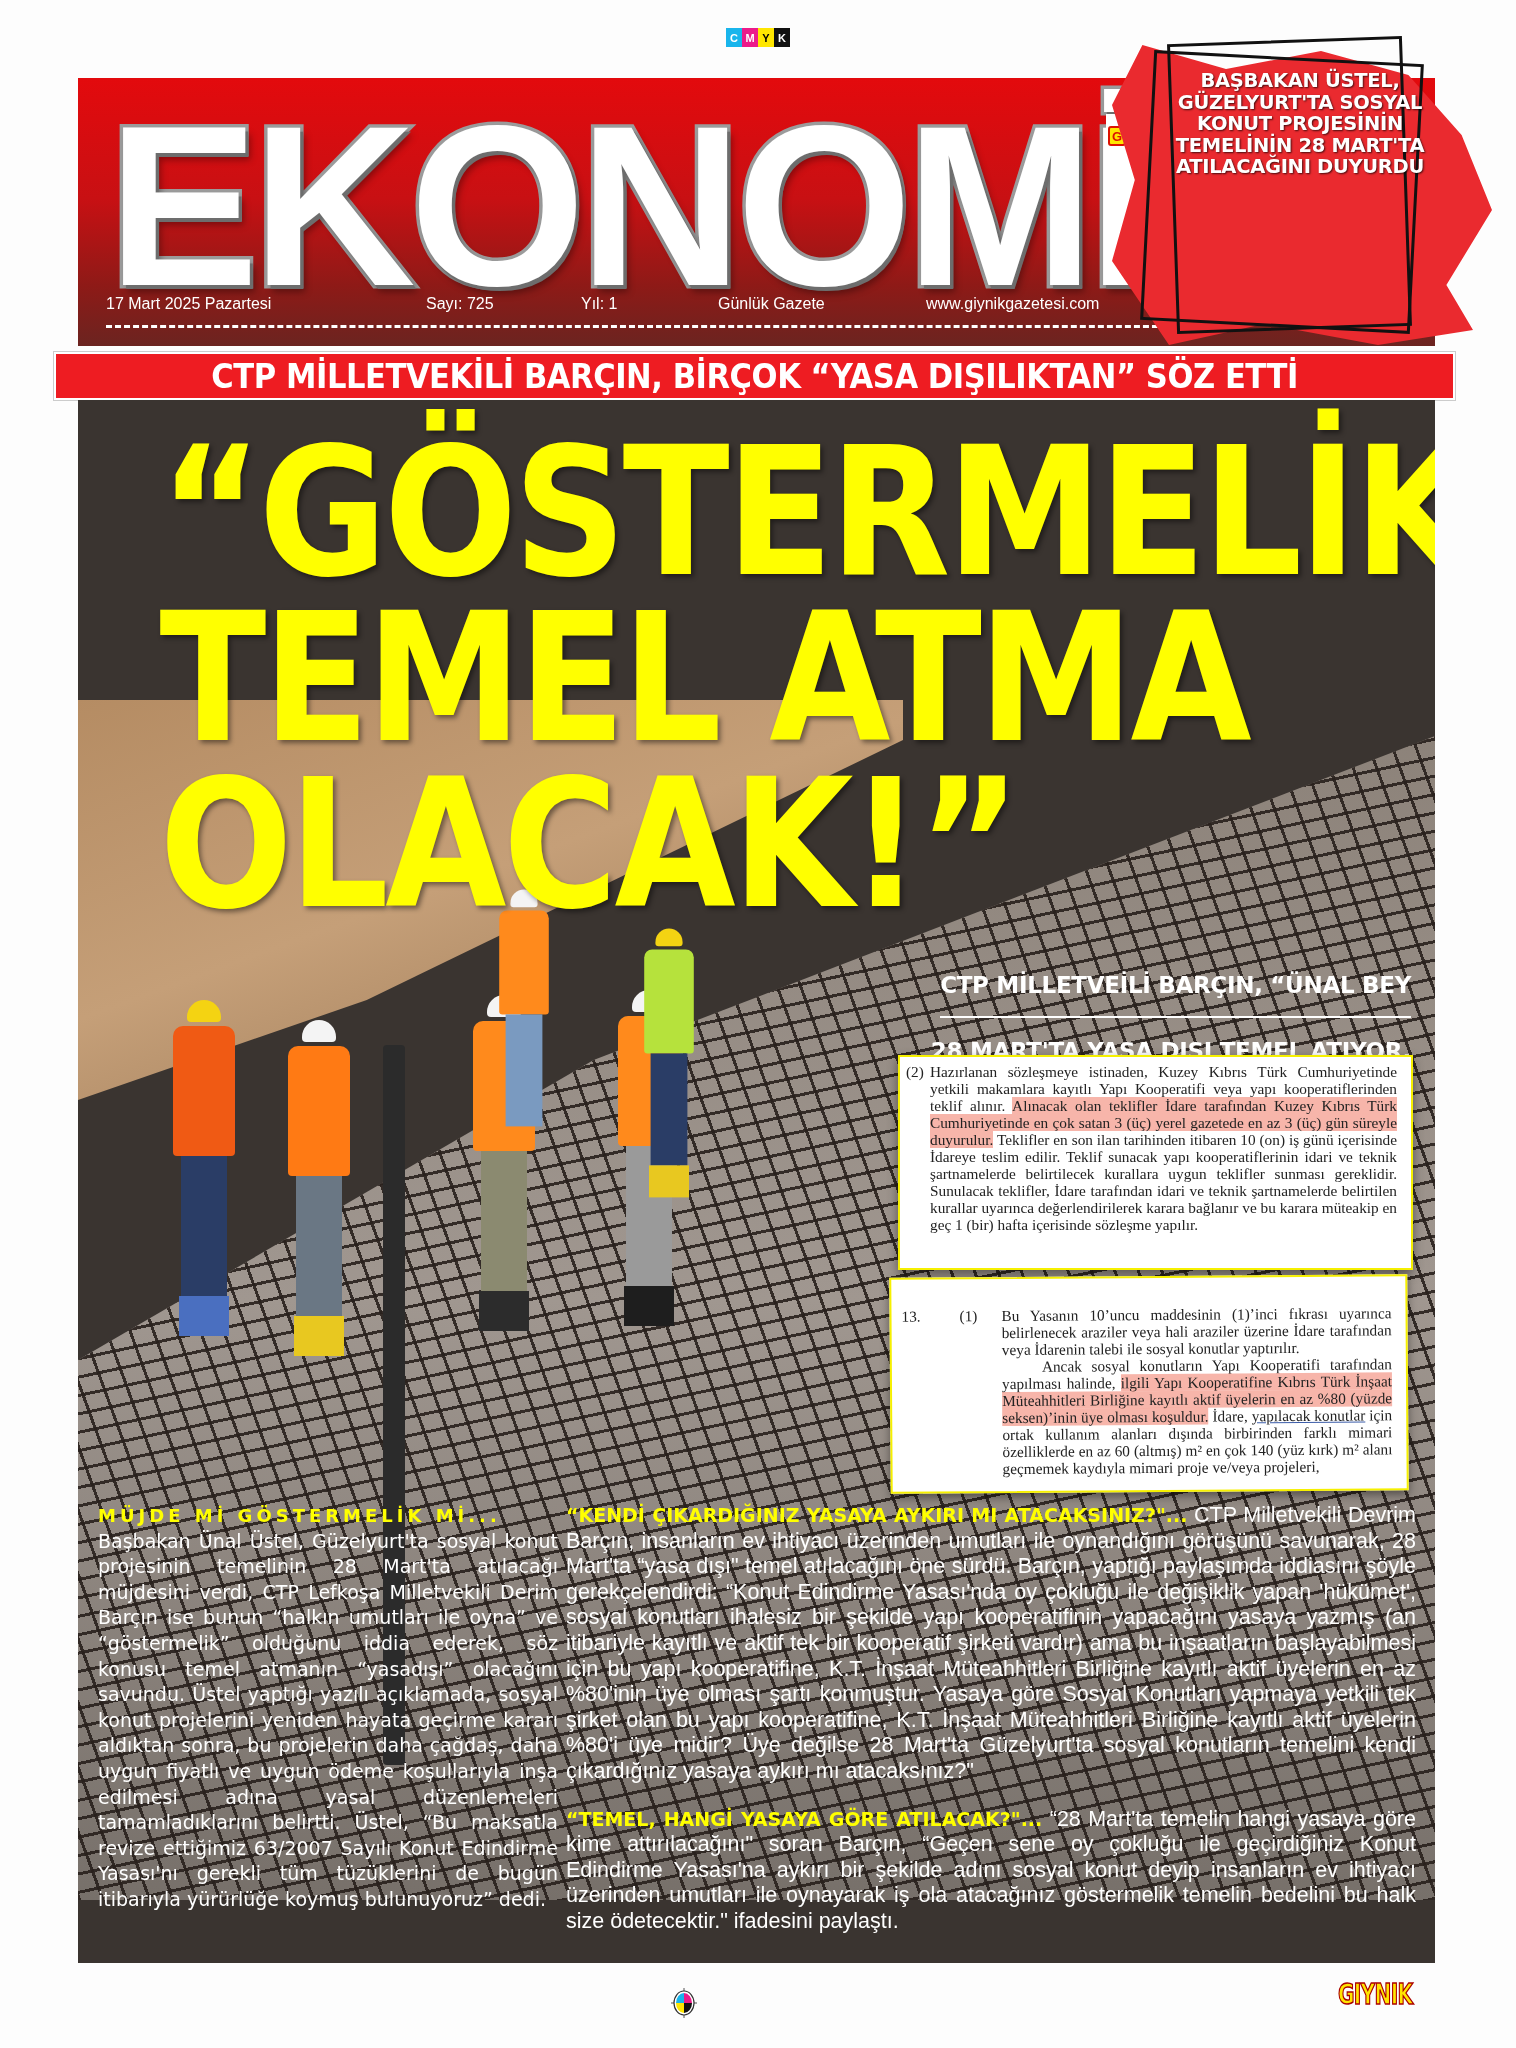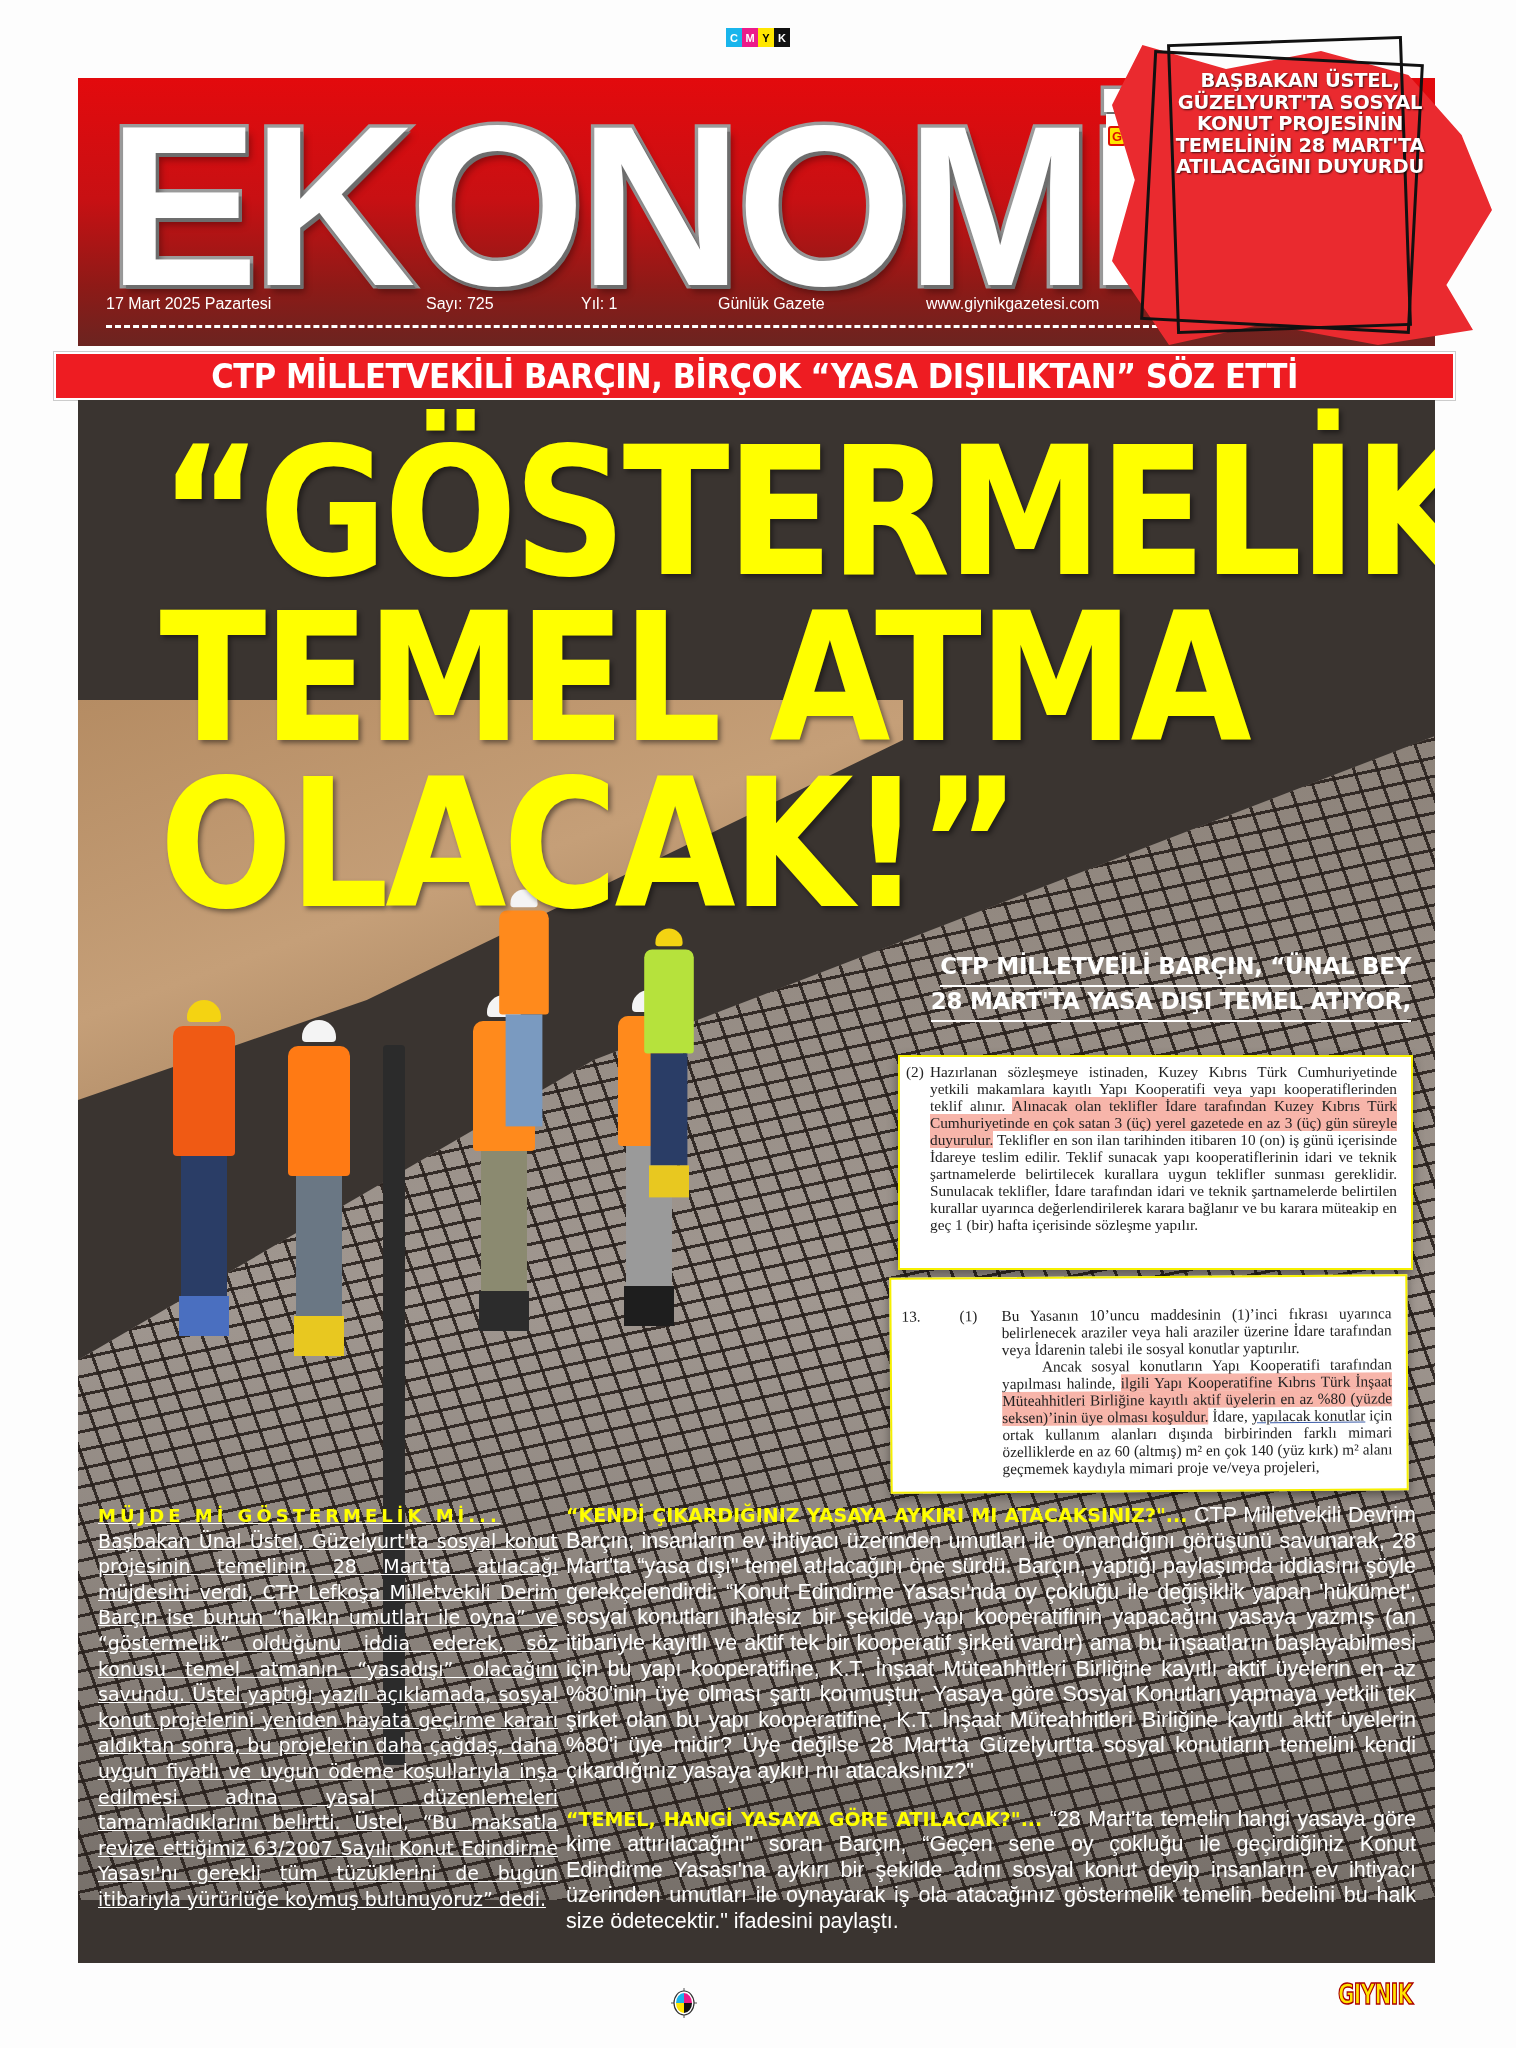--- a/index.html
+++ b/index.html
@@ -65,33 +65,33 @@
   .worker .legs { width: 46px; height: 140px; margin: 0 auto; background: #4a5668; }
   .worker .boots { width: 50px; height: 40px; margin: 0 auto; }
 
   .headline { position: absolute; left: 0; top: 30px; width: 1357px; color: #ffff00;
     font-family: "DejaVu Sans", sans-serif; font-weight: bold; font-size: 178px; line-height: 166px; letter-spacing: -4px;
     text-shadow: 3px 3px 6px rgba(0,0,0,.45); }
   .headline div { transform: scaleX(0.88); white-space: nowrap; }
 
   .subhead { position: absolute; right: 24px; top: 552px; width: 560px; text-align: right; color: #fff;
     font-family: "DejaVu Sans", sans-serif; font-weight: bold; font-size: 23px; line-height: 29px; }
-  .subhead div { display: inline-block; border-bottom: 2px solid #fff; padding-bottom: 4px; letter-spacing: -0.3px; white-space: nowrap; }
+  .subhead div { display: inline-block; border-bottom: 2px solid #fff; padding-bottom: 16px; letter-spacing: -0.3px; white-space: nowrap; margin-top: 19px; }
 
   .doc { position: absolute; background: #fff; border: 2px solid #f6f000; box-shadow: 0 4px 10px rgba(0,0,0,.45);
     font-family: "Liberation Serif", serif; font-size: 15.3px; line-height: 17px; color: #222; }
   .doc1 { left: 820px; top: 655px; width: 515px; height: 215px; padding: 6px 14px 6px 30px; }
   .doc2 { left: 812px; top: 876px; width: 518px; height: 216px; padding: 28px 14px 6px 10px; transform: rotate(-0.4deg); }
   .doc p { text-align: justify; }
   .doc .num { position: absolute; }
   .hl { background: rgba(240,120,100,.55); }
   .ul { text-decoration: underline; text-decoration-color: #3b5ca8; }
 
   .article { position: absolute; color: #fff; font-family: "DejaVu Sans", sans-serif; }
-  .col1 { left: 20px; top: 1103px; width: 460px; font-size: 19px; line-height: 25.6px; text-align: justify; text-decoration: underline; }
+  .col1 { left: 20px; top: 1103px; width: 460px; font-size: 19px; line-height: 25.6px; text-align: justify; }
   .col1 .kicker { color: #ffff00; font-weight: bold; letter-spacing: 4px; font-size: 18px; }
   .col2 { left: 488px; top: 1103px; width: 850px; font-family: "Liberation Sans", sans-serif; font-size: 21.5px; line-height: 25.6px; text-align: justify; }
   .col2 .kicker { color: #ffff00; font-weight: bold; font-family: "DejaVu Sans", sans-serif; font-size: 19px; }
   .col2 p + p { margin-top: 22px; }
 
   
   .reg-mark { position: absolute; left: 671px; top: 1988px; width: 26px; height: 30px; }
   .giynik { position: absolute; left: 1338px; top: 1978px; font: bold 28px "DejaVu Sans", sans-serif; color: #ffe600;
     -webkit-text-stroke: 1.5px #a00; transform: scaleX(0.72); transform-origin: left; letter-spacing: -1px; }
 </style>

